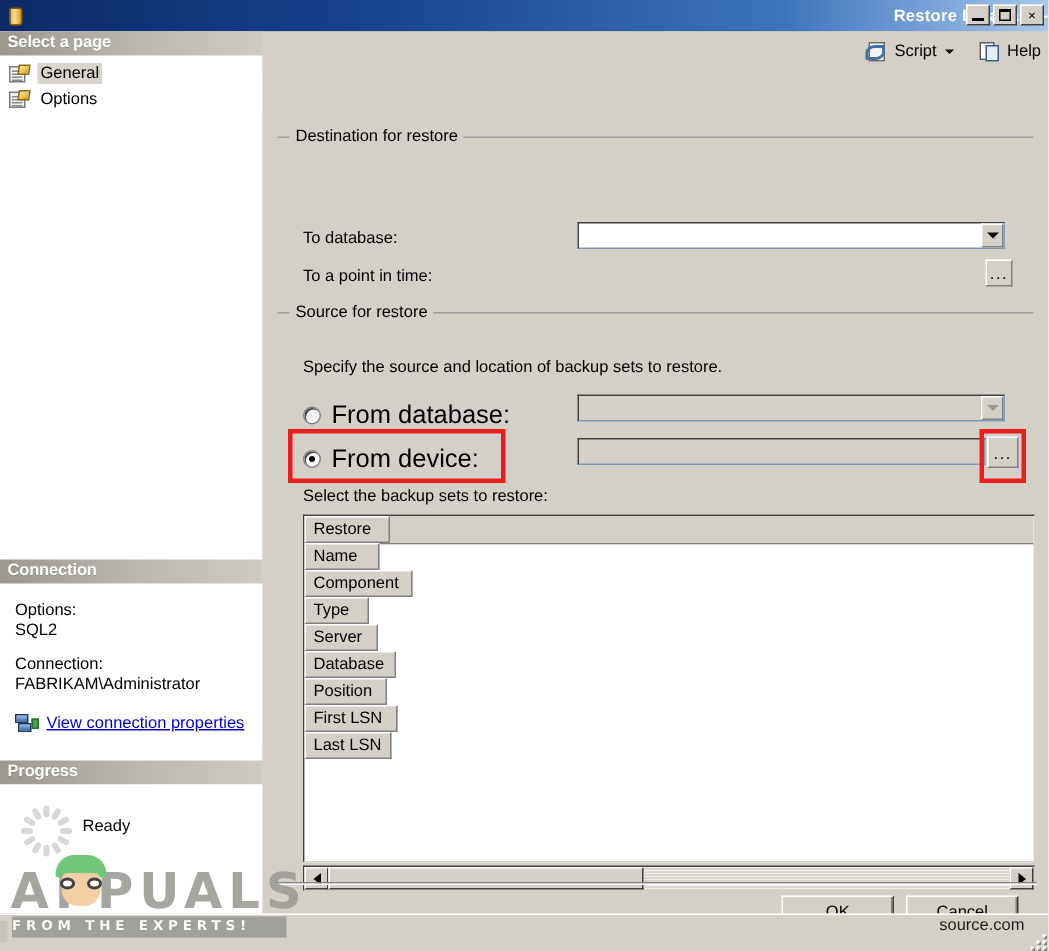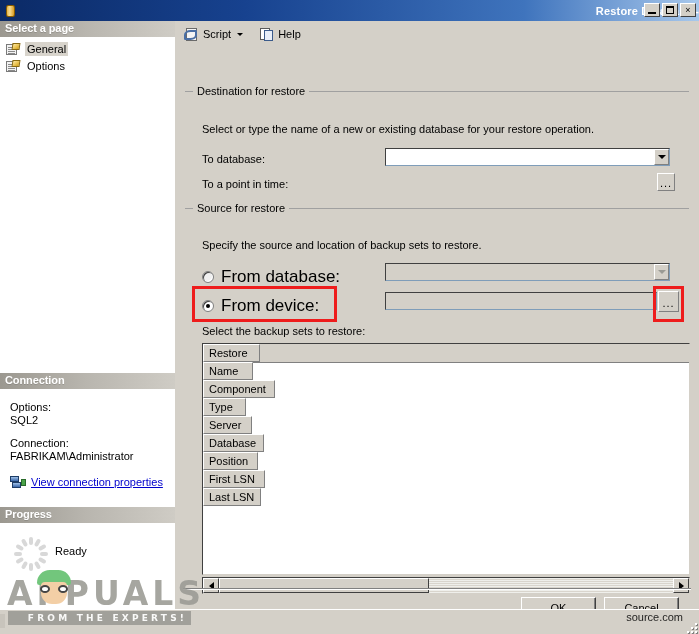--- a/index.html
+++ b/index.html
@@ -268,22 +268,22 @@
   }
   .wm-sub {
     position: absolute;
     left: 3px; top: 36px;
     width: 183px;
     background: #9a9a94;
     color: #ffffff;
     font-size: 9px;
     font-weight: bold;
     letter-spacing: 3.2px;
-    text-align: center;
-    padding: 2px 0 2px 16px;
+    text-align: left;
+    padding: 2px 0 2px 0;
     font-family: "DejaVu Sans", sans-serif;
     box-sizing: border-box;
   }
   .wm-face {
     position: absolute;
     left: 30px; top: -5px;
     width: 40px; height: 40px;
   }
   .wm-face .hat {
     position: absolute;
@@ -325,20 +325,21 @@
   }
   .toolbar {
     position: absolute;
     left: 0; top: 0;
     width: 524px; height: 26px;
     background: #d4d0c8;
     display: flex;
     align-items: center;
     padding-left: 6px;
     box-sizing: border-box;
+    justify-content: flex-end;
   }
   .tb-item {
     display: flex;
     align-items: center;
     height: 20px;
     padding: 0 3px;
     margin-right: 2px;
     cursor: default;
   }
   .tb-icon {
@@ -753,21 +754,20 @@
         <span class="tb-label">Help</span>
       </div>
     </div>
 
     <div class="content">
 
       <div class="groupbox" style="left:10px; top:38px; width:504px; height:6px;">
         <div class="gb-line"></div>
         <div class="gb-title">Destination for restore</div>
       </div>
-      <div class="desc-text" style="left:27px; top:76px;">Select or type the name of a new or existing database for your restore operation.</div>
 
       <div class="field-label" style="left:27px; top:106px;">To database:</div>
       <div class="textbox" style="left:210px; top:101px; width:285px; height:18px;"></div>
       <div class="combo-arrow" style="left:479px; top:102px; width:15px; height:16px;">
           <i></i>
         </div>
 
       <div class="field-label" style="left:27px; top:131px;">To a point in time:</div>
       <div class="ellipsis-btn" style="left:482px; top:126px; width:18px; height:18px; line-height:11px; padding-top:4px;">...</div>
 

